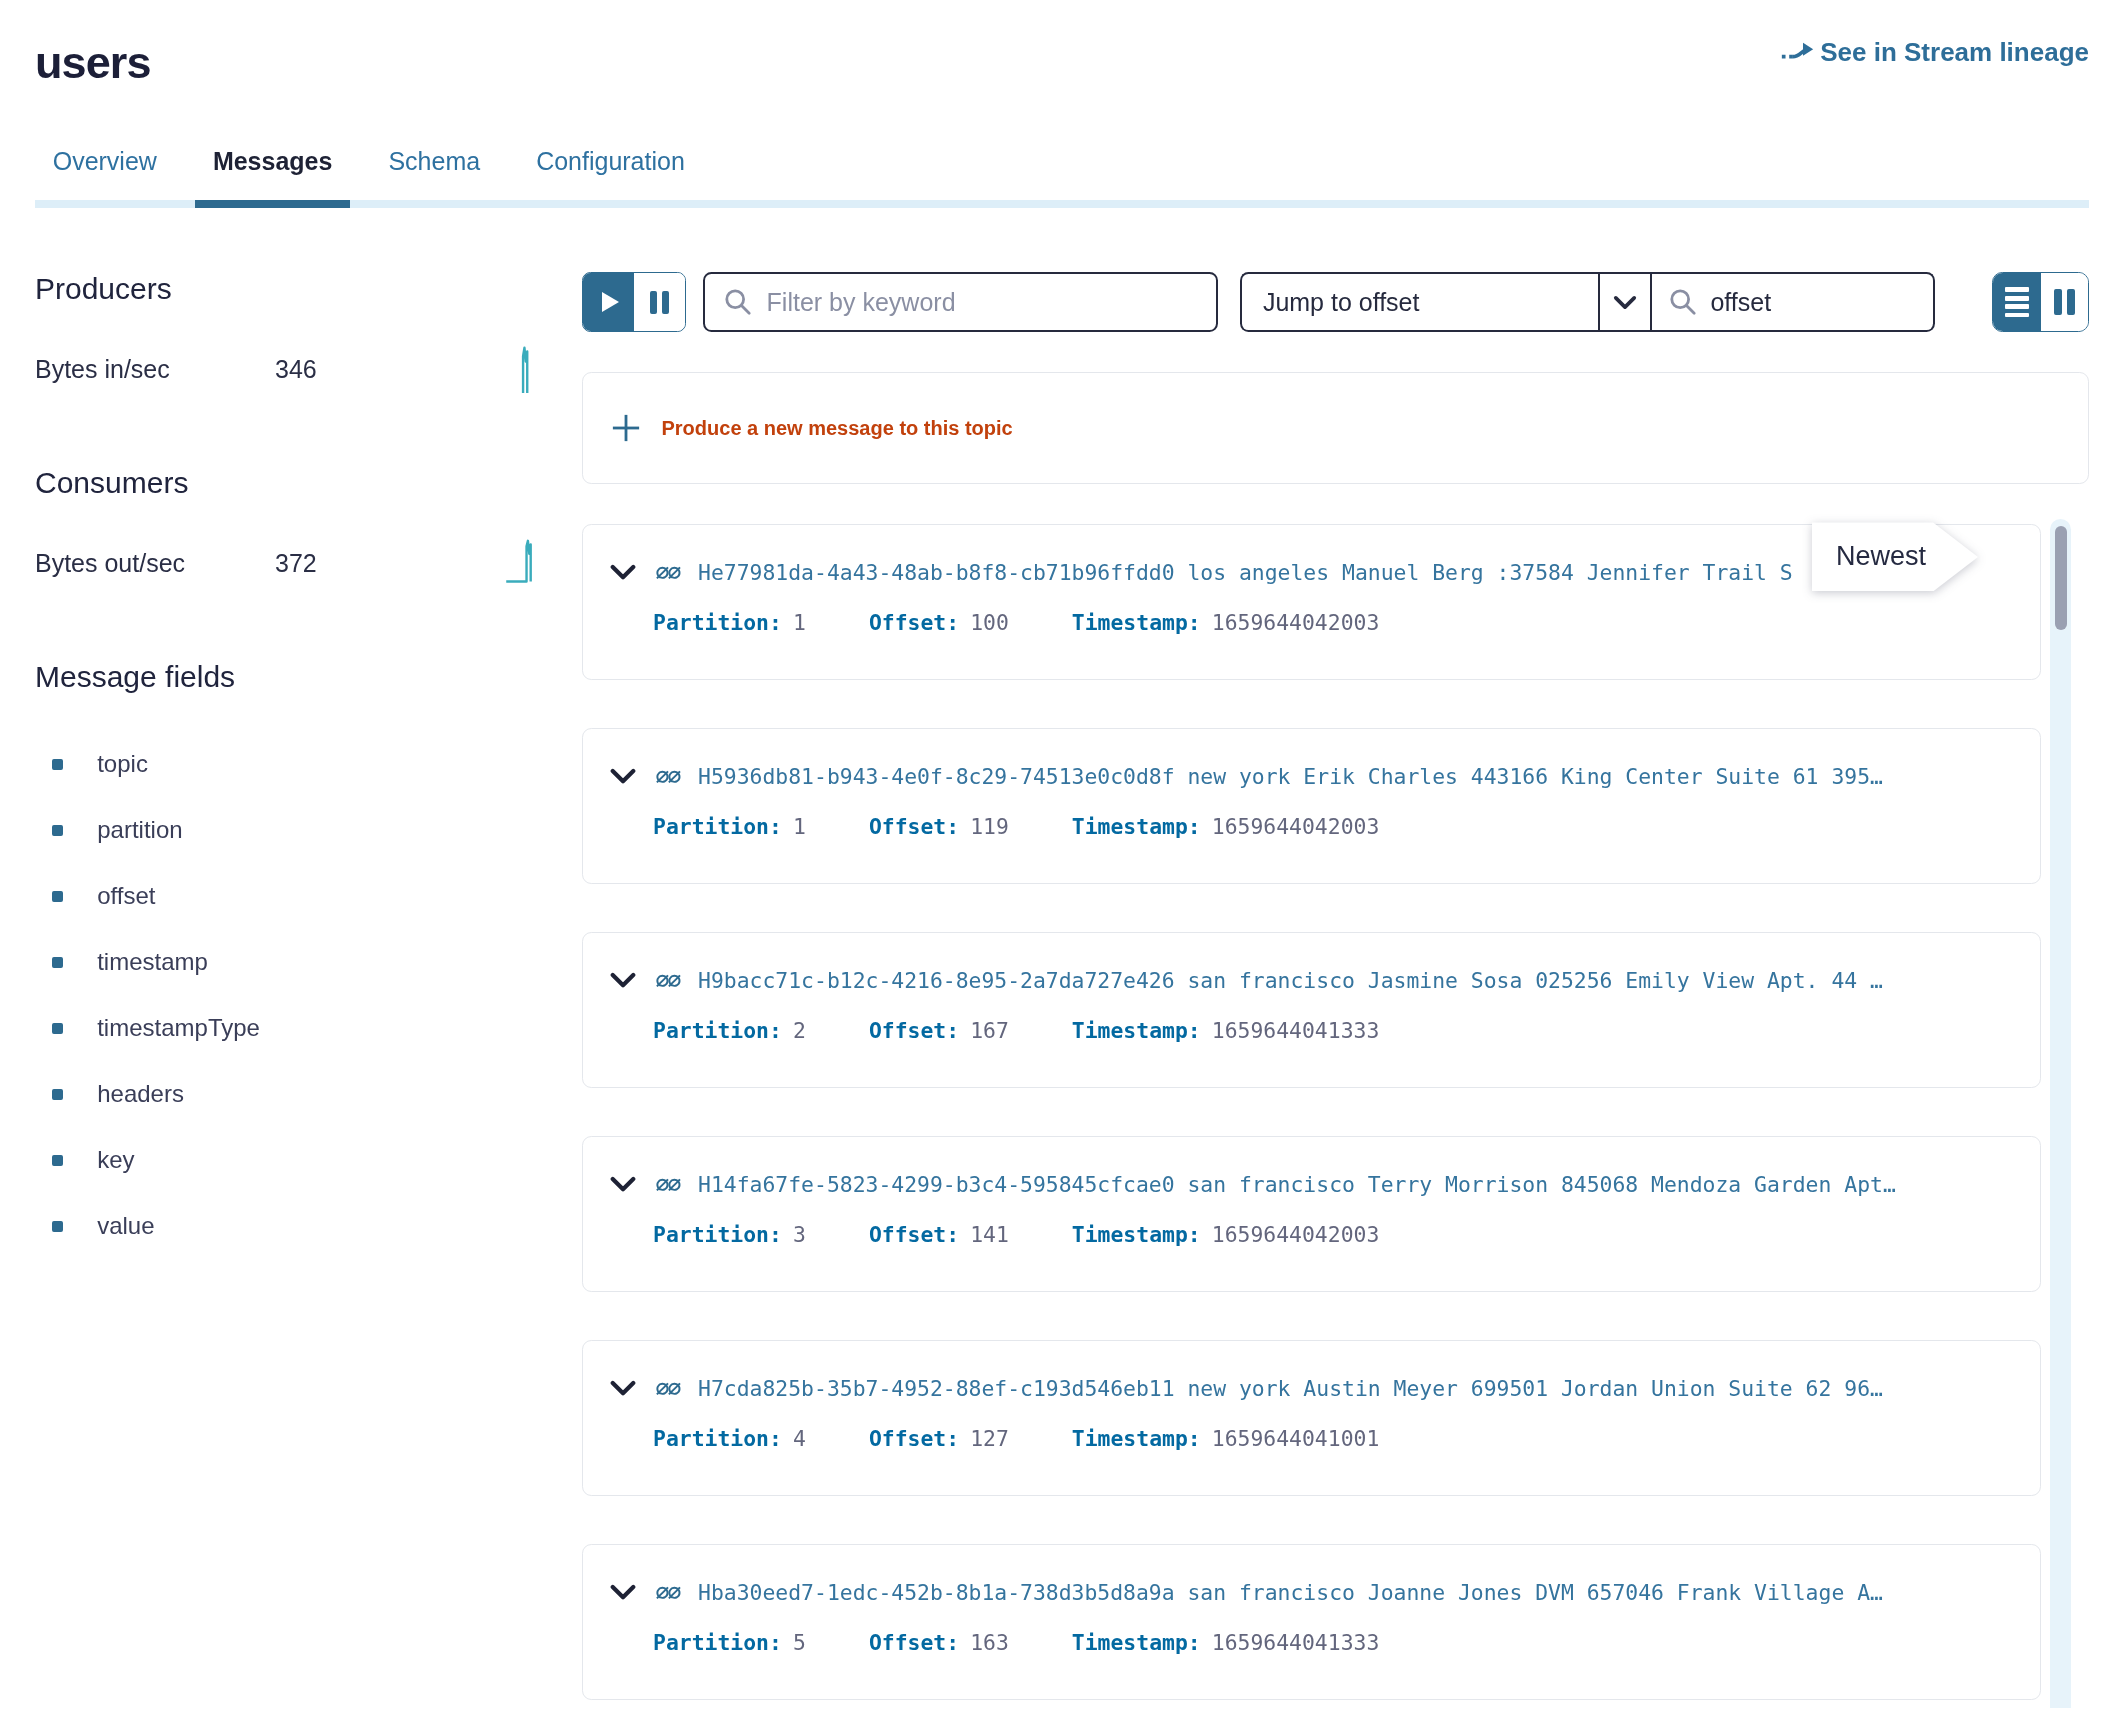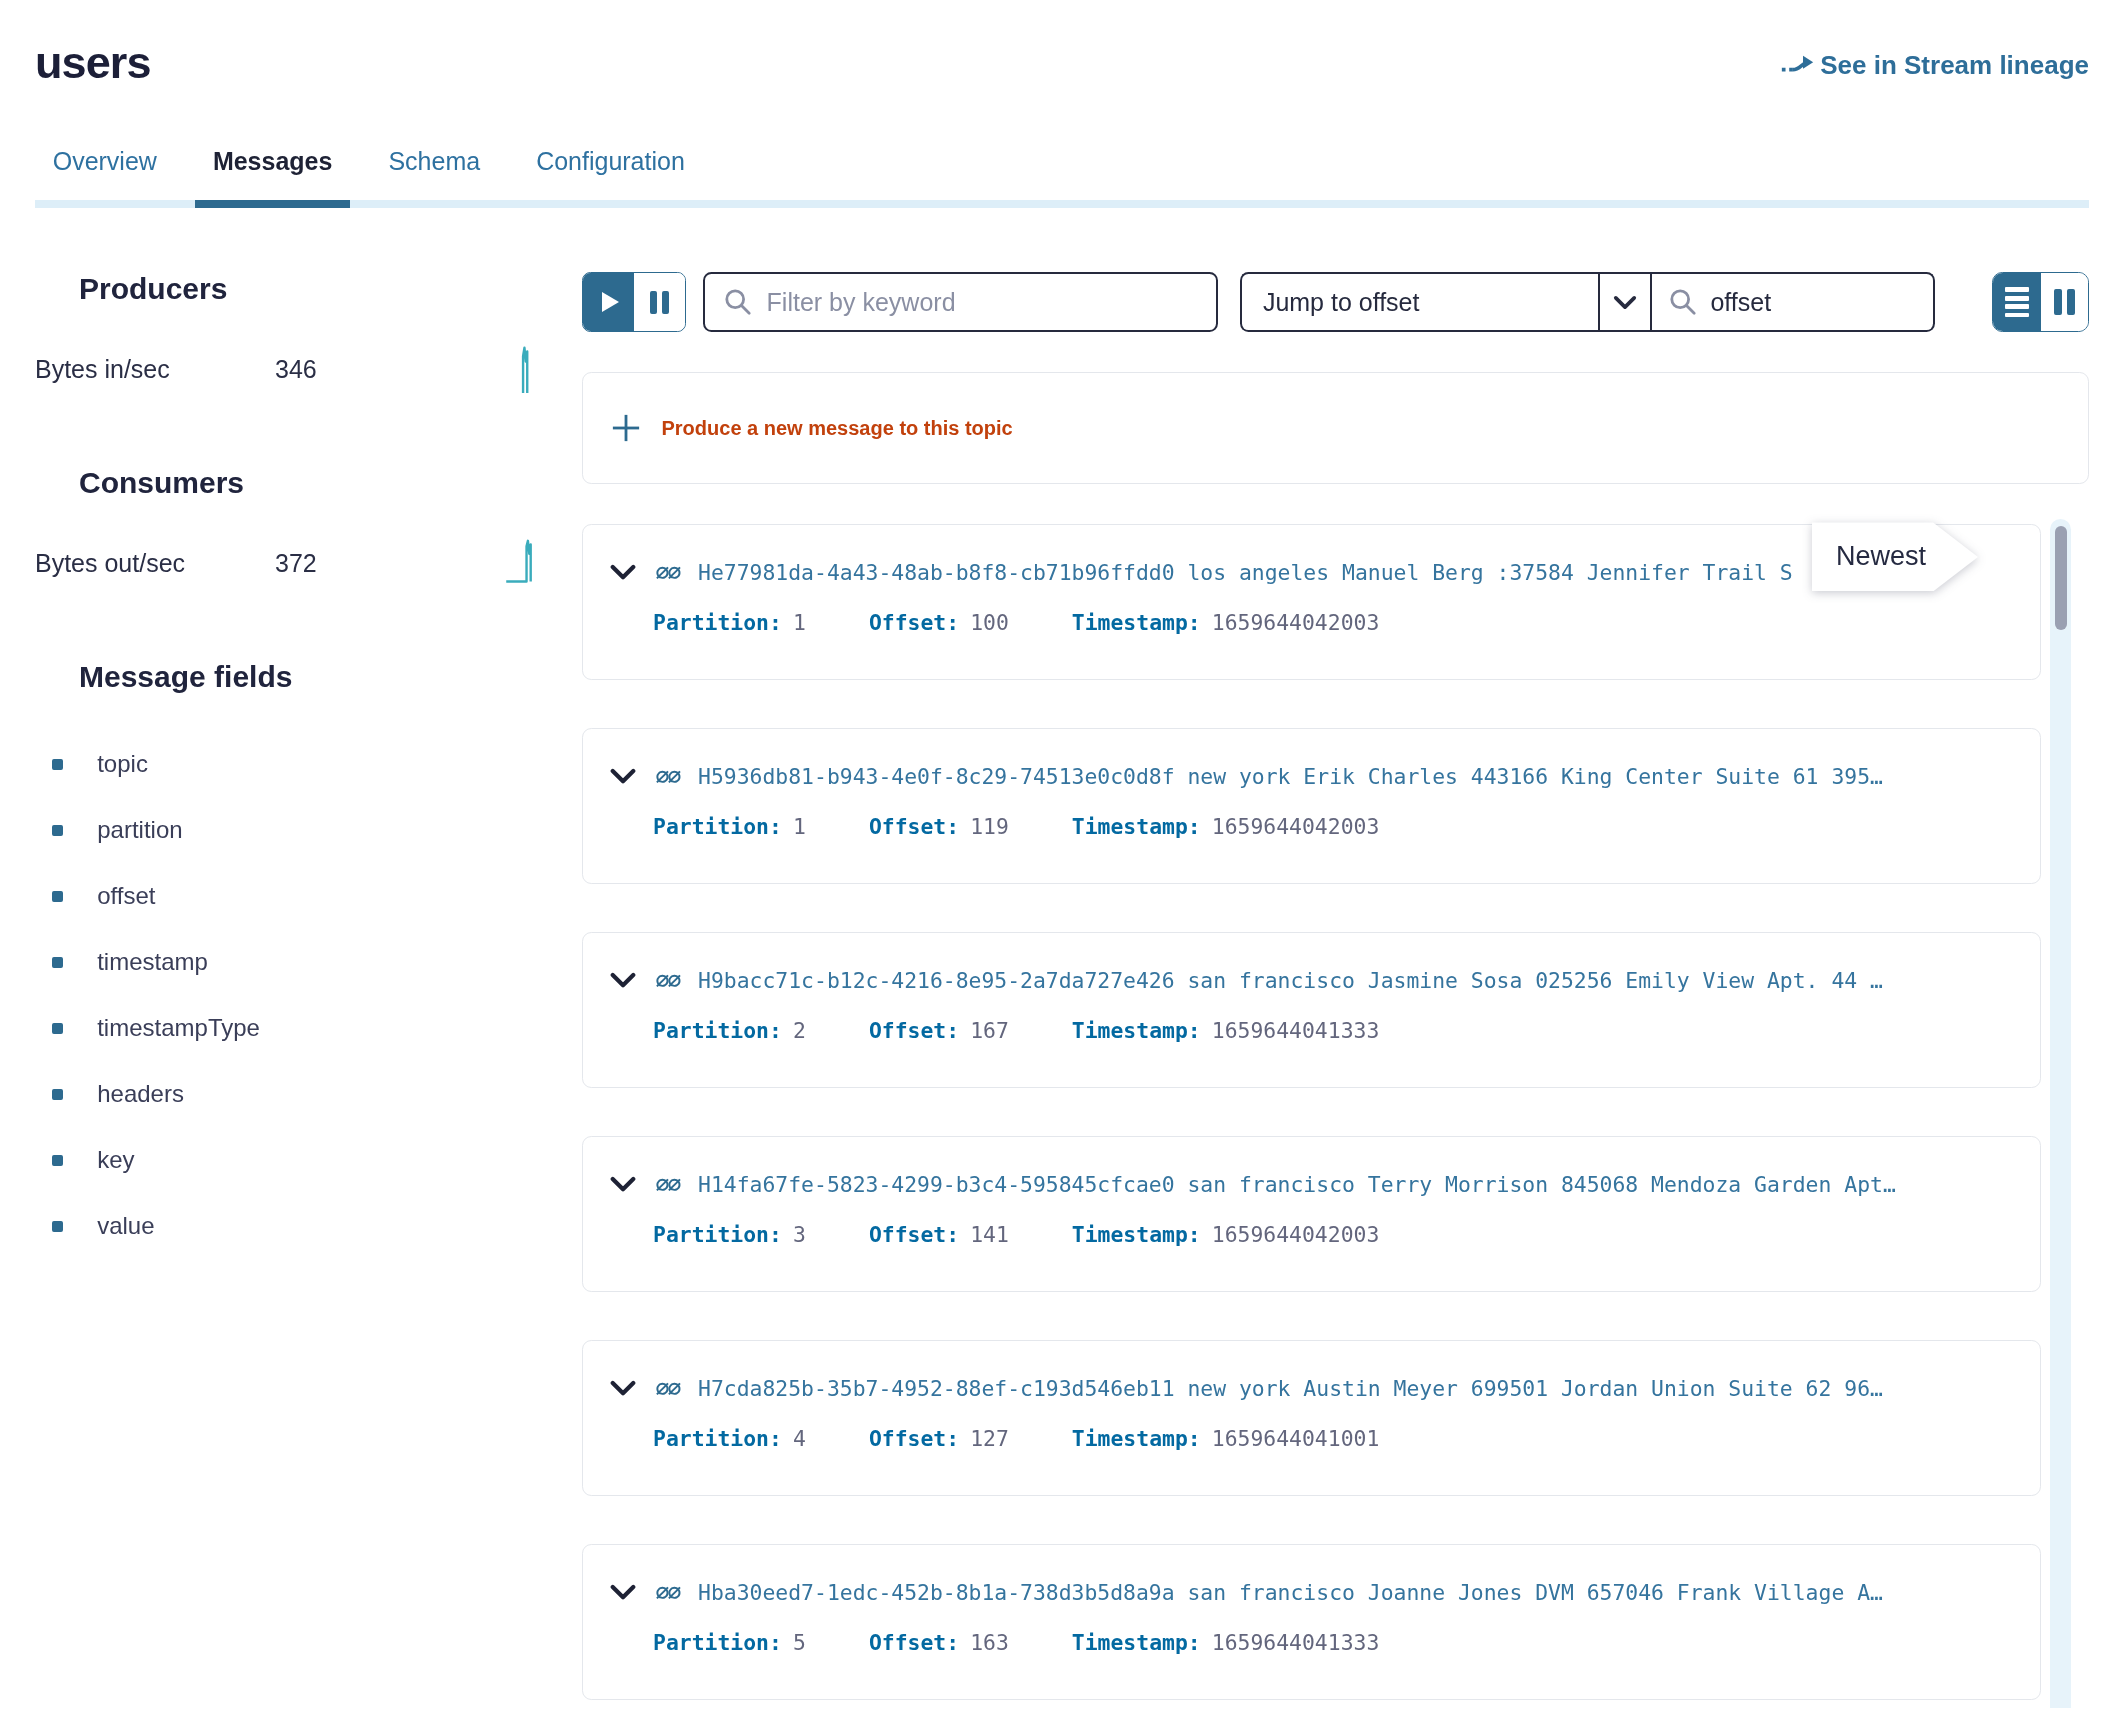--- a/index.html
+++ b/index.html
@@ -3,37 +3,37 @@
 <meta charset="utf-8">
 <style>
   * { margin:0; padding:0; box-sizing:border-box; }
   html,body { width:2124px; height:1730px; background:#ffffff; overflow:hidden;
               font-family:"Liberation Sans", sans-serif; color:#20243d; }
   .page { width:100%; height:100%; padding:0 35px; position:relative; }
 
   
   .header-row { display:flex; justify-content:space-between; align-items:flex-start; padding-top:37px;text-align:right; }
   .page-title { font-size:45px; font-weight:bold; color:#1c1f38; letter-spacing:-0.9px; }
-  .lineage-link { display:flex; align-items:center; gap:5px; color:#2e6e99; font-size:26px; font-weight:bold; cursor:pointer; margin-top:13px; }
+  .lineage-link { display:flex; align-items:center; gap:5px; color:#2e6e99; font-size:26px; font-weight:bold; cursor:pointer; }
 
   
   .tabbar { position:relative; margin-top:58px; }
   .tabs { display:flex; gap:56px; padding-left:17.7px; }
   .tab { font-size:25px; color:#2e71a0; padding-bottom:24px; position:relative; cursor:pointer; }
   .tab.active { color:#1e2235; font-weight:bold; }
   .tab-track { height:8.4px; background:#ddeef8; width:100%; position:relative; }
   .tab.active::after { content:""; position:absolute; left:-17.7px; right:-17.7px; bottom:-8.4px; height:8.4px; background:#2d6a8f; z-index:2; }
 
   
   .content { display:flex; margin-top:64px; }
   .sidebar { width:522px; flex:none; }
   .main { flex:1; margin-left:25px; position:relative; }
 
   
-  .side-heading { font-size:30px; font-weight:bold; color:#20243d;margin-left:44px; }
+  .side-heading { font-size:30px; font-weight:normal; color:#20243d; }
   .metric-row { display:flex; align-items:center; margin-top:39px; font-size:25px; color:#2a2e45; }
   .metric-label { width:240px; flex:none; }
   .metric-value { width:112px; }
   .sparkline { margin-left:auto; margin-right:18.6px; }
   .section-gap { margin-top:73px; }
   .fields-list { margin-top:37px; }
   .field-item { display:flex; align-items:center; gap:34px; height:66px; font-size:24px; color:#3a3e58; }
   .field-bullet { width:11.2px; height:11.2px; border-radius:1.9px; background:#2d6a8f; margin-left:17px; flex:none; }
 
   

